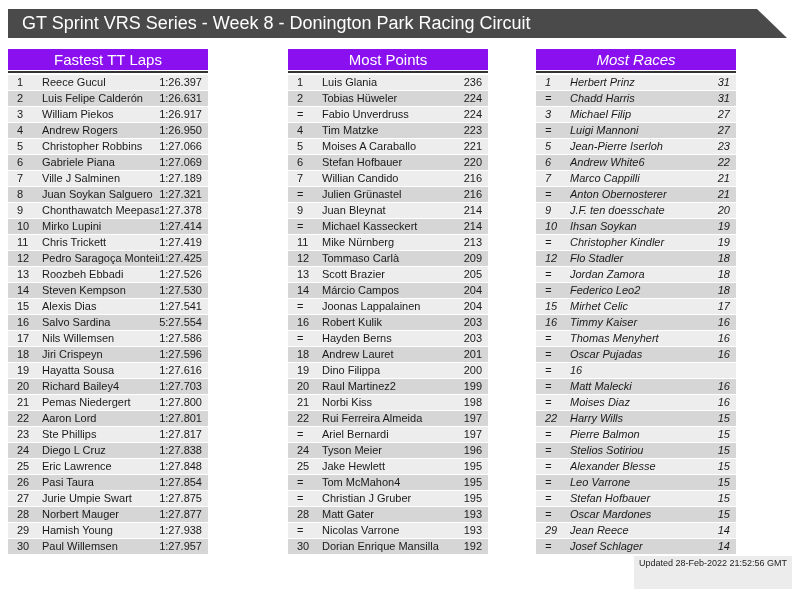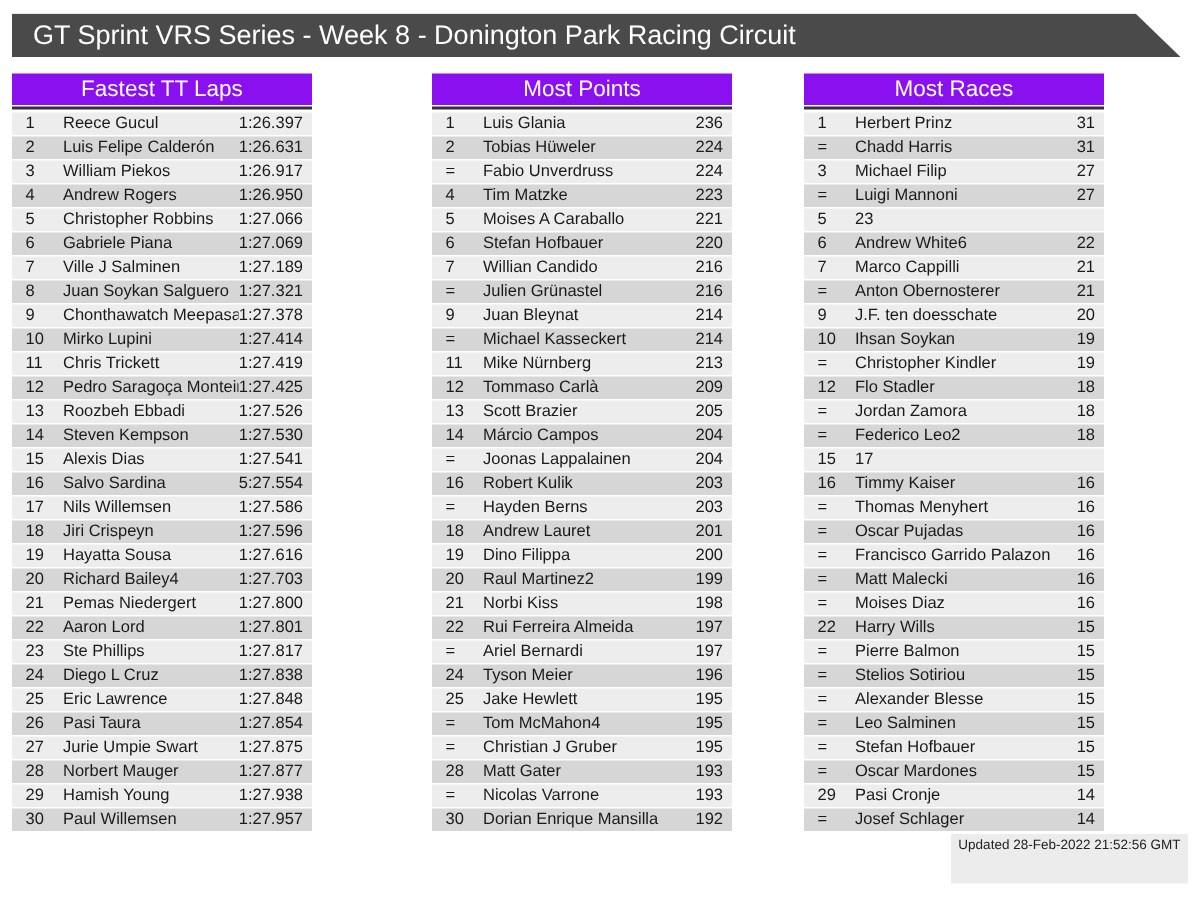--- a/index.html
+++ b/index.html
@@ -19,21 +19,21 @@
     white-space: nowrap;
   }
 
   .leaderboard {
     position: absolute;
     top: 49px;
     width: 200px;
   }
   #board-0 { left: 8px; }
   #board-1 { left: 288px; }
-  #board-2 { left: 536px; }
+  #board-2 { left: 536px; font-style: italic; }
 
   .board-title {
     height: 21px;
     background: var(--accent, #8b10f0);
     color: #ffffff;
     font-size: 15px;
     line-height: 21px;
     text-align: center;
     white-space: nowrap;
   }
@@ -414,20 +414,21 @@
         <span class="name">Michael Filip</span>
         <span class="value">27</span>
       </div>
       <div class="row">
         <span class="rank">=</span>
         <span class="name">Luigi Mannoni</span>
         <span class="value">27</span>
       </div>
       <div class="row">
         <span class="rank">5</span>
+        <span class="name">Jean-Pierre Iserloh</span>
         <span class="value">23</span>
       </div>
       <div class="row">
         <span class="rank">6</span>
         <span class="name">Andrew White6</span>
         <span class="value">22</span>
       </div>
       <div class="row">
         <span class="rank">7</span>
         <span class="name">Marco Cappilli</span>
@@ -463,40 +464,40 @@
         <span class="name">Jordan Zamora</span>
         <span class="value">18</span>
       </div>
       <div class="row">
         <span class="rank">=</span>
         <span class="name">Federico Leo2</span>
         <span class="value">18</span>
       </div>
       <div class="row">
         <span class="rank">15</span>
+        <span class="name">Mirhet Celic</span>
         <span class="value">17</span>
       </div>
       <div class="row">
         <span class="rank">16</span>
         <span class="name">Timmy Kaiser</span>
         <span class="value">16</span>
       </div>
       <div class="row">
         <span class="rank">=</span>
         <span class="name">Thomas Menyhert</span>
         <span class="value">16</span>
       </div>
       <div class="row">
         <span class="rank">=</span>
         <span class="name">Oscar Pujadas</span>
         <span class="value">16</span>
       </div>
       <div class="row">
         <span class="rank">=</span>
-        <span class="name">Francisco Garrido Palazon</span>
         <span class="value">16</span>
       </div>
       <div class="row">
         <span class="rank">=</span>
         <span class="name">Matt Malecki</span>
         <span class="value">16</span>
       </div>
       <div class="row">
         <span class="rank">=</span>
         <span class="name">Moises Diaz</span>
@@ -517,36 +518,36 @@
         <span class="name">Stelios Sotiriou</span>
         <span class="value">15</span>
       </div>
       <div class="row">
         <span class="rank">=</span>
         <span class="name">Alexander Blesse</span>
         <span class="value">15</span>
       </div>
       <div class="row">
         <span class="rank">=</span>
-        <span class="name">Leo Salminen</span>
+        <span class="name">Leo Varrone</span>
         <span class="value">15</span>
       </div>
       <div class="row">
         <span class="rank">=</span>
         <span class="name">Stefan Hofbauer</span>
         <span class="value">15</span>
       </div>
       <div class="row">
         <span class="rank">=</span>
         <span class="name">Oscar Mardones</span>
         <span class="value">15</span>
       </div>
       <div class="row">
         <span class="rank">29</span>
-        <span class="name">Pasi Cronje</span>
+        <span class="name">Jean Reece</span>
         <span class="value">14</span>
       </div>
       <div class="row">
         <span class="rank">=</span>
         <span class="name">Josef Schlager</span>
         <span class="value">14</span>
       </div>
     </div>
 </div>
 

